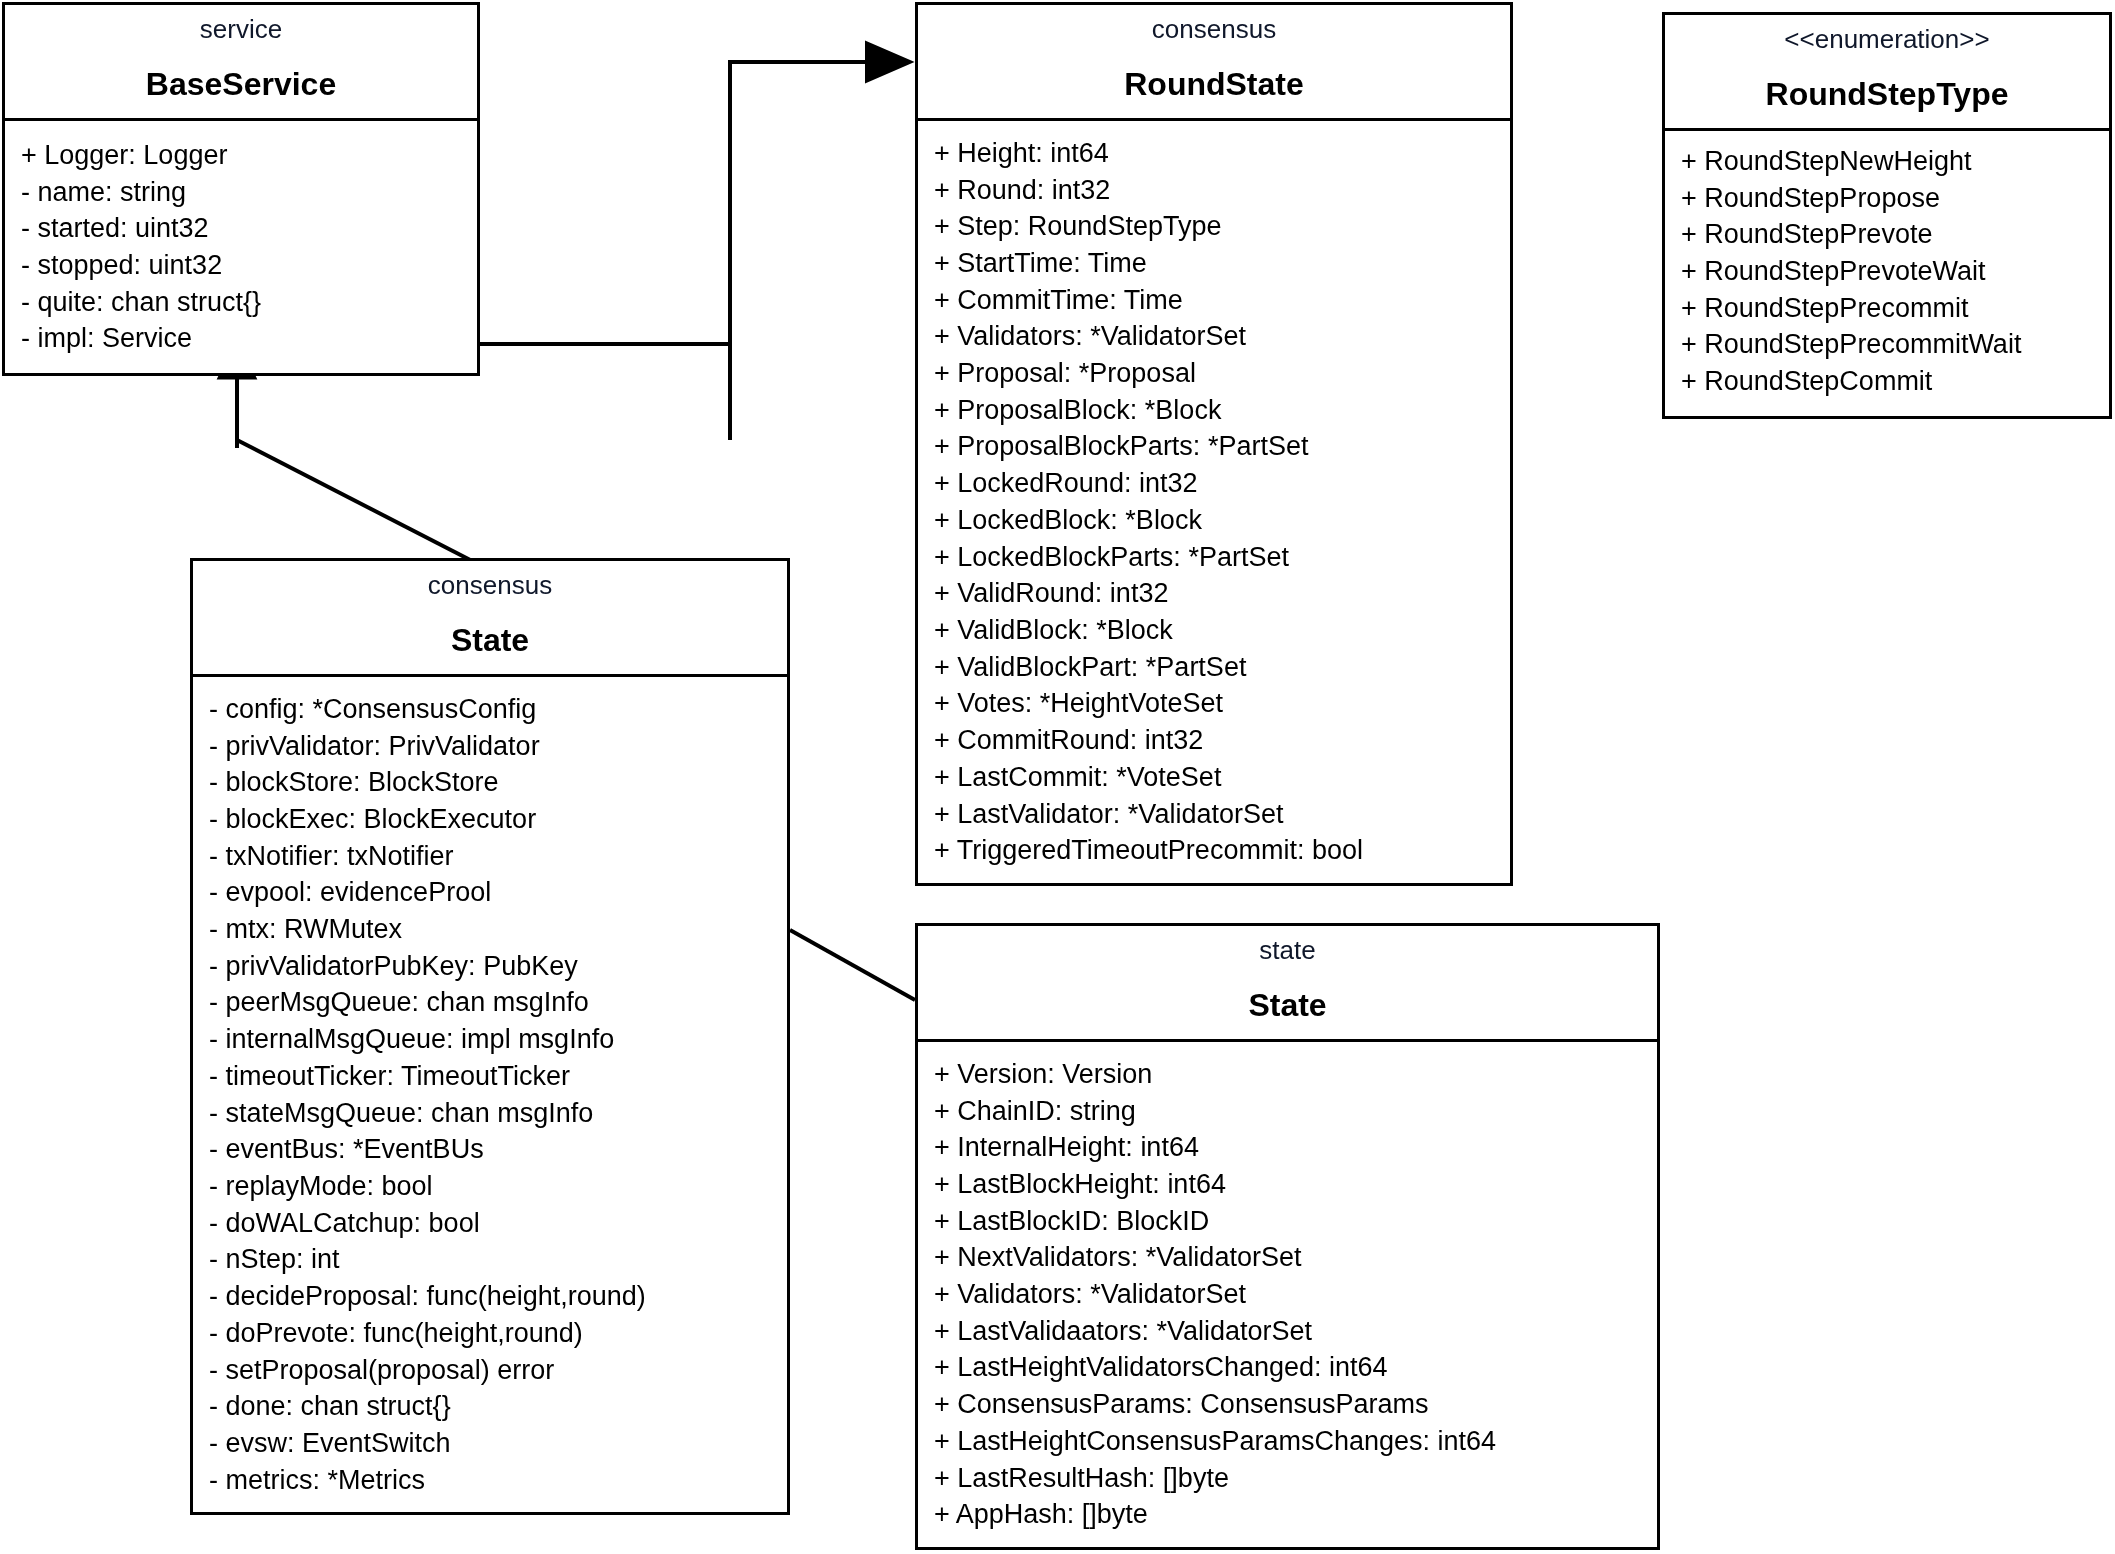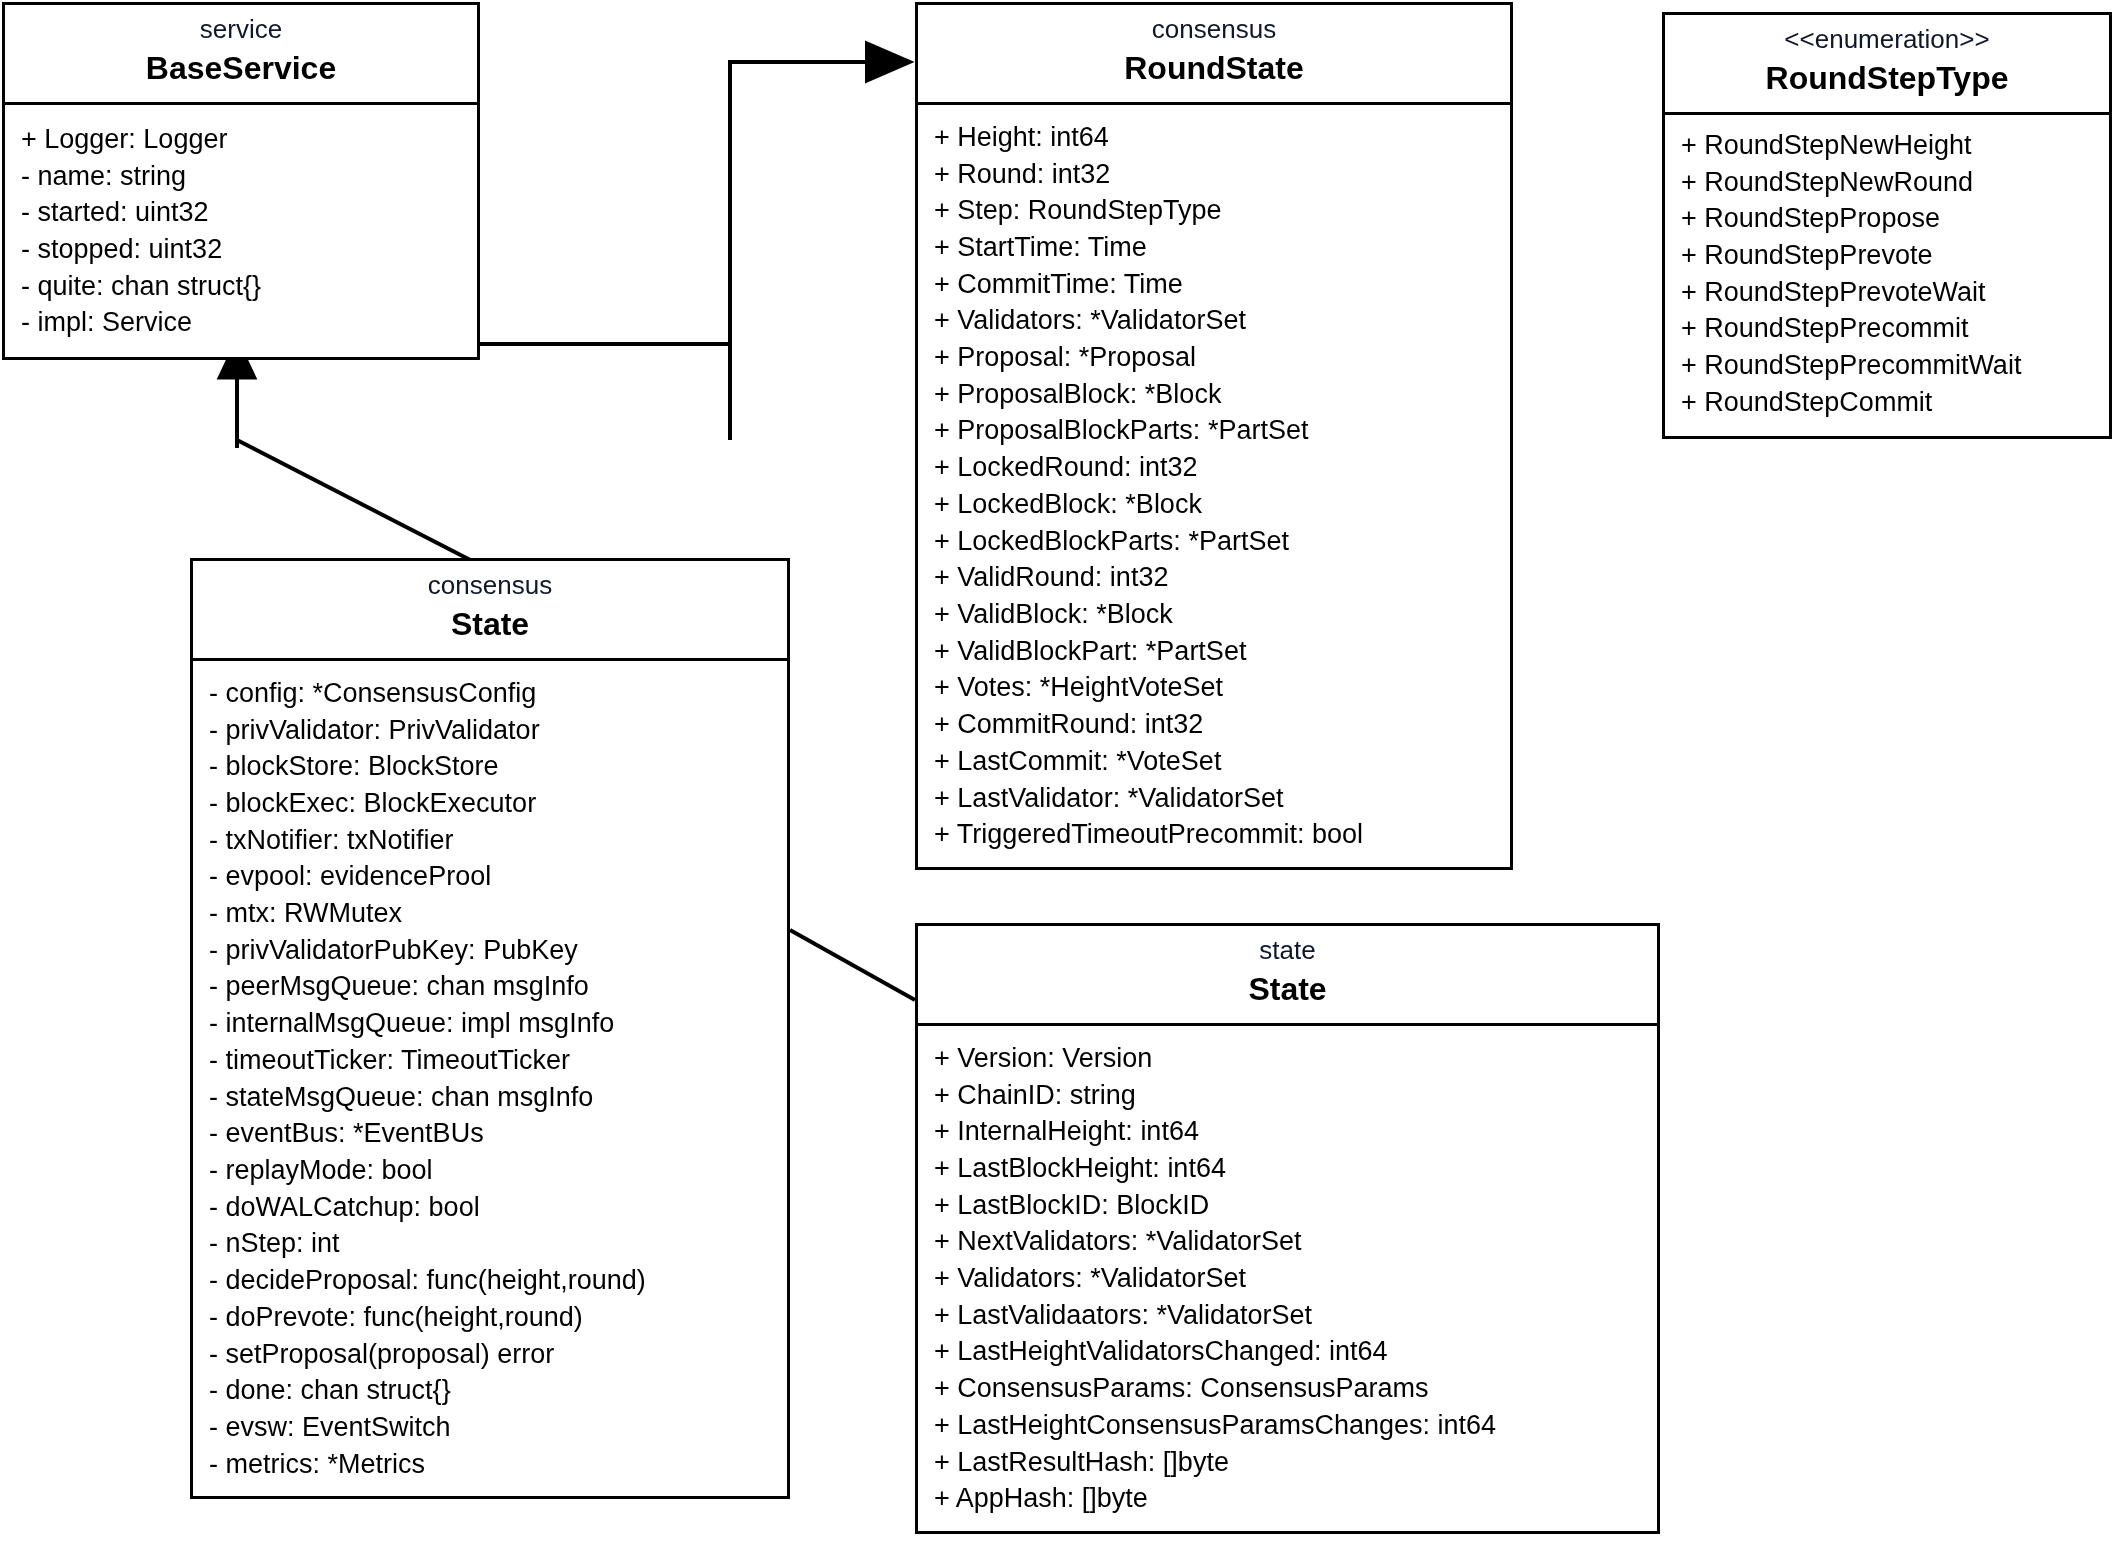--- a/index.html
+++ b/index.html
@@ -32,21 +32,21 @@
     font-size: 26px;
     line-height: 1.28;
     color: #0f172a;
     font-weight: 400;
   }
   .class-name {
     font-size: 32px;
     line-height: 1.3;
     color: #000000;
     font-weight: bold;
-    margin-top: 2px;
+    margin-top: 18px;
   }
   .class-attrs {
     padding: 14px 0 14px 0;
   }
   .attr-row {
     font-size: 27px;
     line-height: 36.7px;
     color: #000000;
     white-space: nowrap;
     padding-left: 16px;
@@ -141,21 +141,20 @@
     </div>
   </div>
 
   <div class="uml-class" id="box-roundsteptype">
     <div class="class-header">
       <div class="class-stereotype">&lt;&lt;enumeration&gt;&gt;</div>
       <div class="class-name">RoundStepType</div>
     </div>
     <div class="class-attrs">
       <div class="attr-row">+ RoundStepNewHeight</div>
-      <div class="attr-row">+ RoundStepNewRound</div>
       <div class="attr-row">+ RoundStepPropose</div>
       <div class="attr-row">+ RoundStepPrevote</div>
       <div class="attr-row">+ RoundStepPrevoteWait</div>
       <div class="attr-row">+ RoundStepPrecommit</div>
       <div class="attr-row">+ RoundStepPrecommitWait</div>
       <div class="attr-row">+ RoundStepCommit</div>
     </div>
   </div>
 
   <div class="uml-class" id="box-consensus-state">

